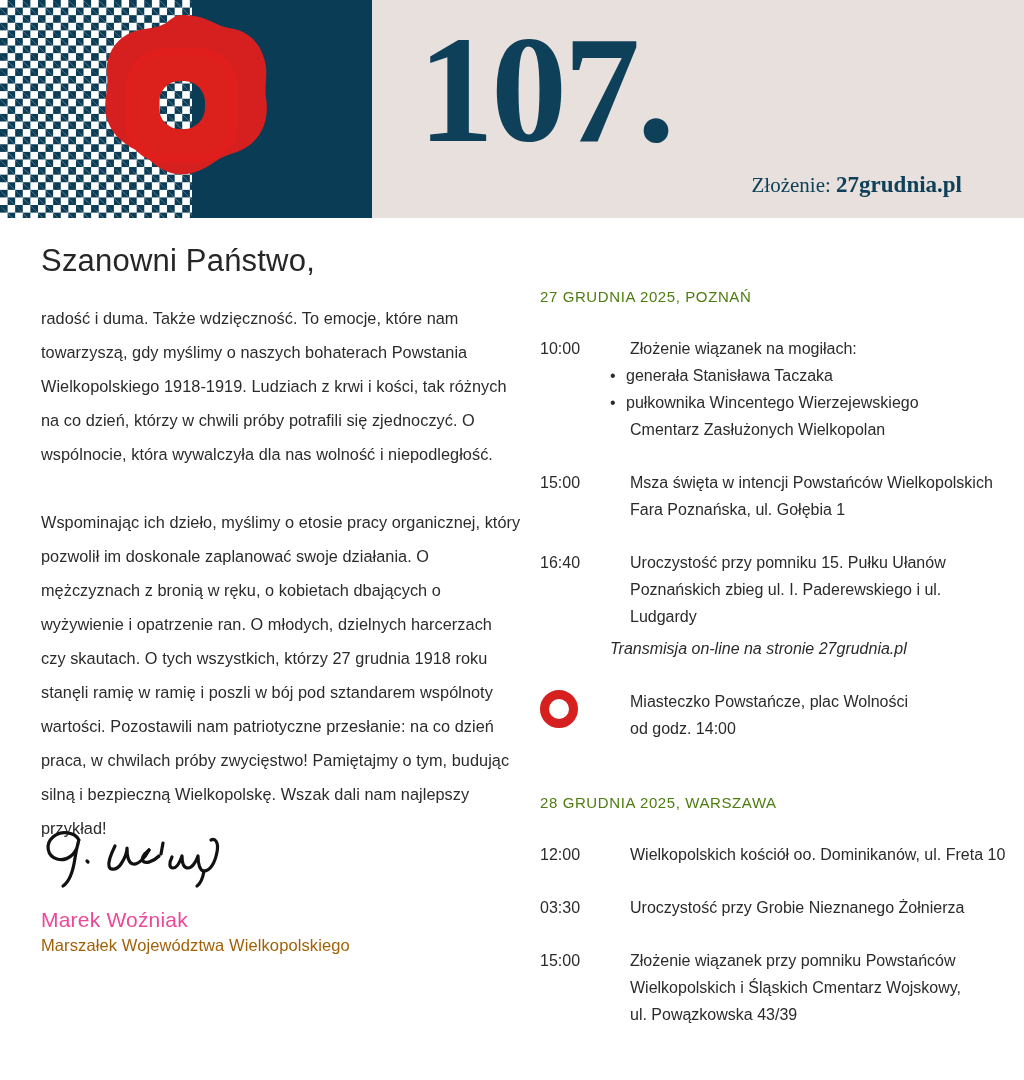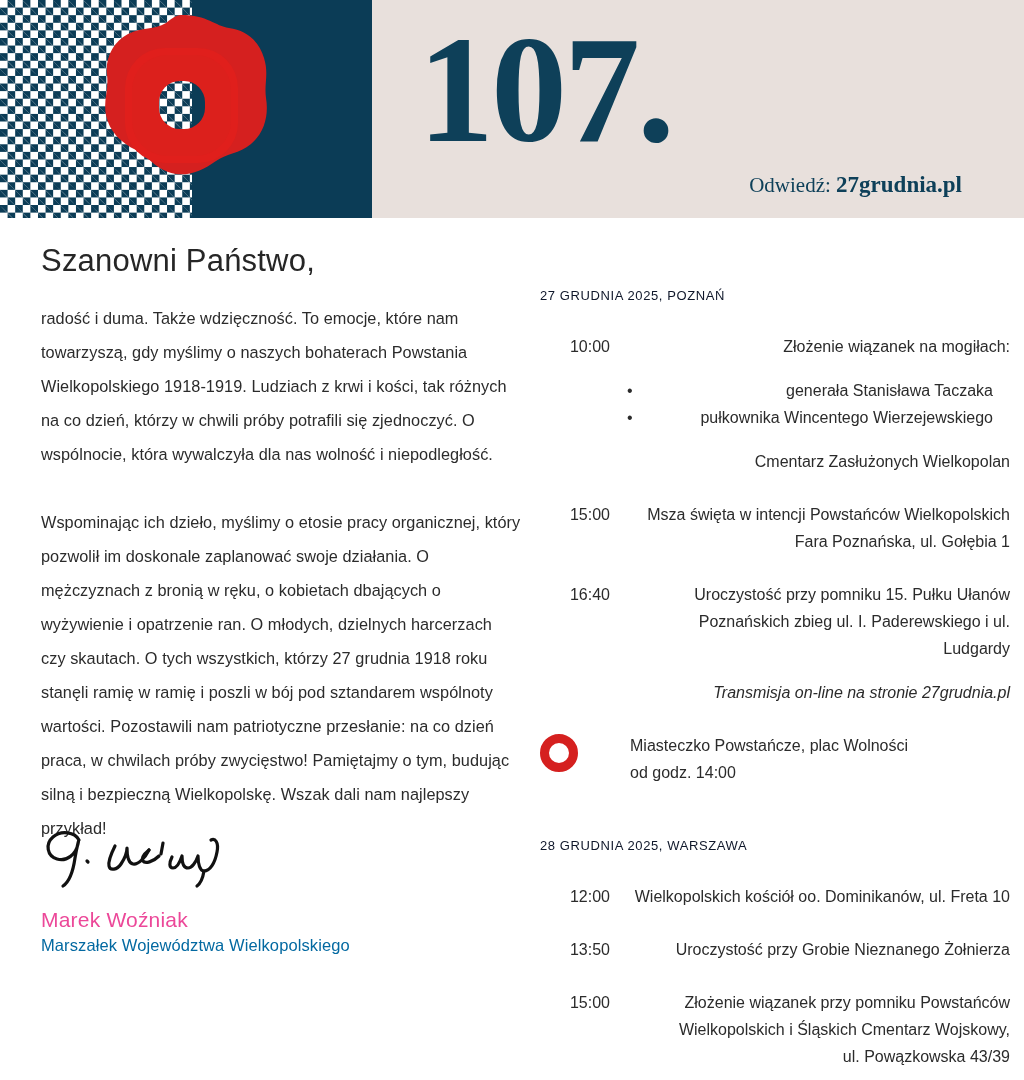--- a/index.html
+++ b/index.html
@@ -56,40 +56,40 @@
   .salutation {
     font-size:31px; font-weight:400; color:#262626;
     letter-spacing:0.2px; margin-bottom:22px;
   }
   .ltr-p { font-size:16.3px; line-height:34px; color:#2b2b2b; letter-spacing:0.05px; }
   .ltr-p + .ltr-p { margin-top:34px; }
 
   .sig-wrap { position:absolute; left:41px; top:828px; width:440px; }
   .sig-svg { display:block; width:230px; height:66px; }
   .sig-name { font-size:21px; color:#ec4899; margin-top:14px; letter-spacing:0.2px; }
-  .sig-role { font-size:16.5px; color:#0369a1; margin-top:4px; letter-spacing:0.1px; }
+  .sig-role { font-size:16.5px; color:#a16207; margin-top:4px; letter-spacing:0.1px; }
 
   
   .right { position:absolute; left:540px; top:288px; width:470px; }
   .date-head {
-    color:#0f172a; font-size:13px; letter-spacing:0.6px;
+    color:#4d7c0f; font-size:15px; letter-spacing:0.6px;
     margin-bottom:30px;
   }
   .date-head.second { margin-top:0; }
 
-  .ev { display:flex; margin-bottom:26px;text-align:right; }
+  .ev { display:flex; margin-bottom:26px; }
   .ev-time { width:70px; flex:0 0 70px; font-size:16px; line-height:27px; color:#2b2b2b; }
   .ev-body { flex:1; font-size:16px; line-height:27px; color:#2b2b2b; }
   .ev-line { display:block;margin-left:20px; }
-  .ev-bullets { list-style:none; margin:17px; padding:0; }
+  .ev-bullets { list-style:none; margin:0; padding:0; }
   .ev-bullets li { position:relative; padding-left:16px; }
   .ev-bullets li::before {
     content:"\2022"; position:absolute; left:0; top:0; color:#2b2b2b;
   }
-  .ev-note { display:block; font-style:italic; margin-top:17px; }
+  .ev-note { display:block; font-style:italic; margin-top:5px; }
 
   .ev-icon-row { display:flex; margin-top:24px; margin-bottom:52px; }
   .ev-icon-cell { width:70px; flex:0 0 70px; padding-top:2px; }
   .ring { width:38px; height:38px; border:9px solid #d5201f; border-radius:50%; }
 
   
   .footer { position:absolute; left:0; top:972px; width:1024px; height:108px; }
 </style>
 </head>
 <body>
@@ -129,21 +129,21 @@
 
           <rect x="44" y="43" width="99" height="101" rx="35" ry="35" fill="#d9211e" opacity="0.55"></rect>
         </g>
       </svg>
     </div>
 
     <div class="hdr-num">107.</div>
 
 
     <div class="hdr-visit">
-      <span>Odwiedź:</span>
+      <span>Złożenie:</span>
       <b>27grudnia.pl</b>
     </div>
   </div>
 
   <div class="left">
     <div class="salutation">Szanowni Państwo,</div>
     <p class="ltr-p">radość i duma. Także wdzięczność. To emocje, które nam towarzyszą, gdy myślimy o naszych bohaterach Powstania Wielkopolskiego 1918-1919. Ludziach z krwi i kości, tak różnych na co dzień, którzy w chwili próby potrafili się zjednoczyć. O wspólnocie, która wywalczyła dla nas wolność i niepodległość.</p>
     <p class="ltr-p">Wspominając ich dzieło, myślimy o etosie pracy organicznej, który pozwolił im doskonale zaplanować swoje działania. O mężczyznach z bronią w ręku, o kobietach dbających o wyżywienie i opatrzenie ran. O młodych, dzielnych harcerzach czy skautach. O tych wszystkich, którzy 27 grudnia 1918 roku stanęli ramię w ramię i poszli w bój pod sztandarem wspólnoty wartości. Pozostawili nam patriotyczne przesłanie: na co dzień praca, w chwilach próby zwycięstwo! Pamiętajmy o tym, budując silną i bezpieczną Wielkopolskę. Wszak dali nam najlepszy przykład!</p>
   </div>
 
@@ -209,21 +209,21 @@
     <div class="date-head second">28 GRUDNIA 2025, WARSZAWA</div>
 
     <div class="ev">
       <div class="ev-time">12:00</div>
       <div class="ev-body">
         <span class="ev-line">Wielkopolskich kościół oo. Dominikanów, ul. Freta 10</span>
       </div>
     </div>
 
     <div class="ev">
-      <div class="ev-time">13:50</div>
+      <div class="ev-time">03:30</div>
       <div class="ev-body">
         <span class="ev-line">Uroczystość przy Grobie Nieznanego Żołnierza</span>
       </div>
     </div>
 
     <div class="ev">
       <div class="ev-time">15:00</div>
       <div class="ev-body">
         <span class="ev-line">Złożenie wiązanek przy pomniku Powstańców</span>
         <span class="ev-line">Wielkopolskich i Śląskich Cmentarz Wojskowy,</span>

